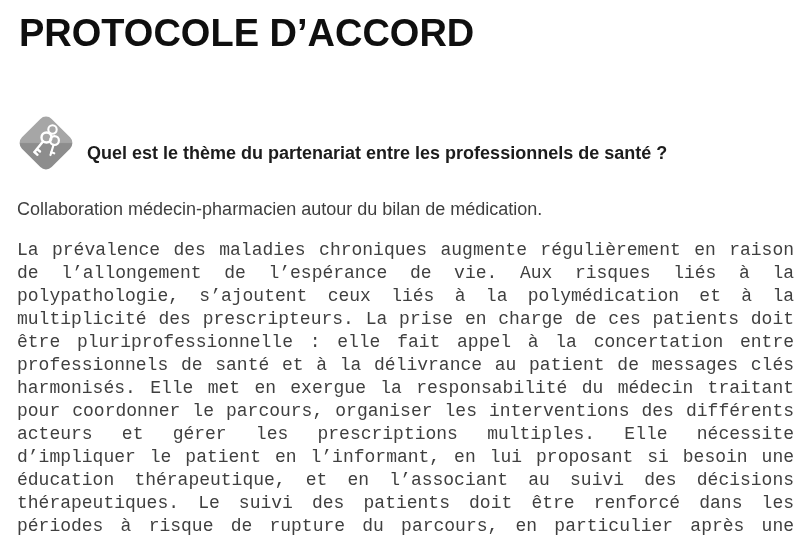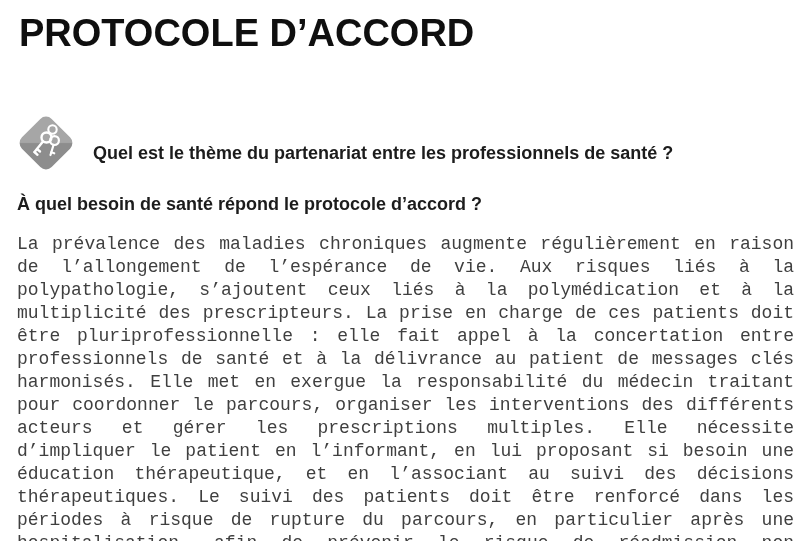--- a/index.html
+++ b/index.html
@@ -27,21 +27,21 @@
     font-size:38px;
     font-weight:700;
     letter-spacing:0px;
     line-height:1.05;
     color:var(--title-color);
   }
 
   .q-row{
     display:flex;
     align-items:flex-end;
-    gap:18px;
+    gap:12px;
     margin-top:60px;
   }
   .icon-wrap{
     position:relative;
     width:58px;height:58px;
     flex:none;
   }
   .icon-diamond{
     position:absolute;
     left:8px;top:8px;
@@ -101,18 +101,18 @@
         <g fill="none" stroke="var(--icon-glyph)" stroke-width="2.2" stroke-linecap="round">
           <circle cx="37.5" cy="26.5" r="4.4"></circle>
           <line x1="36.5" y1="31" x2="33.5" y2="41"></line>
           <line x1="34.2" y1="38.3" x2="37.2" y2="39.3"></line>
         </g>
       </svg>
     </div>
     <h2 class="question">Quel est le thème du partenariat entre les professionnels de santé ?</h2>
   </div>
 
+  <p class="answer">Collaboration médecin-pharmacien autour du bilan de médication.</p>
 
-  <h2 class="question question-2">À quel besoin de santé répond le protocole d’accord ?</h2>
 
   <p class="body-paragraph">La prévalence des maladies chroniques augmente régulièrement en raison de l’allongement de l’espérance de vie. Aux risques liés à la polypathologie, s’ajoutent ceux liés à la polymédication et à la multiplicité des prescripteurs. La prise en charge de ces patients doit être pluriprofessionnelle : elle fait appel à la concertation entre professionnels de santé et à la délivrance au patient de messages clés harmonisés. Elle met en exergue la responsabilité du médecin traitant pour coordonner le parcours, organiser les interventions des différents acteurs et gérer les prescriptions multiples. Elle nécessite d’impliquer le patient en l’informant, en lui proposant si besoin une éducation thérapeutique, et en l’associant au suivi des décisions thérapeutiques. Le suivi des patients doit être renforcé dans les périodes à risque de rupture du parcours, en particulier après une hospitalisation, afin de prévenir le risque de réadmission non programmée.</p>
 
 </div>
 
 </body></html>

